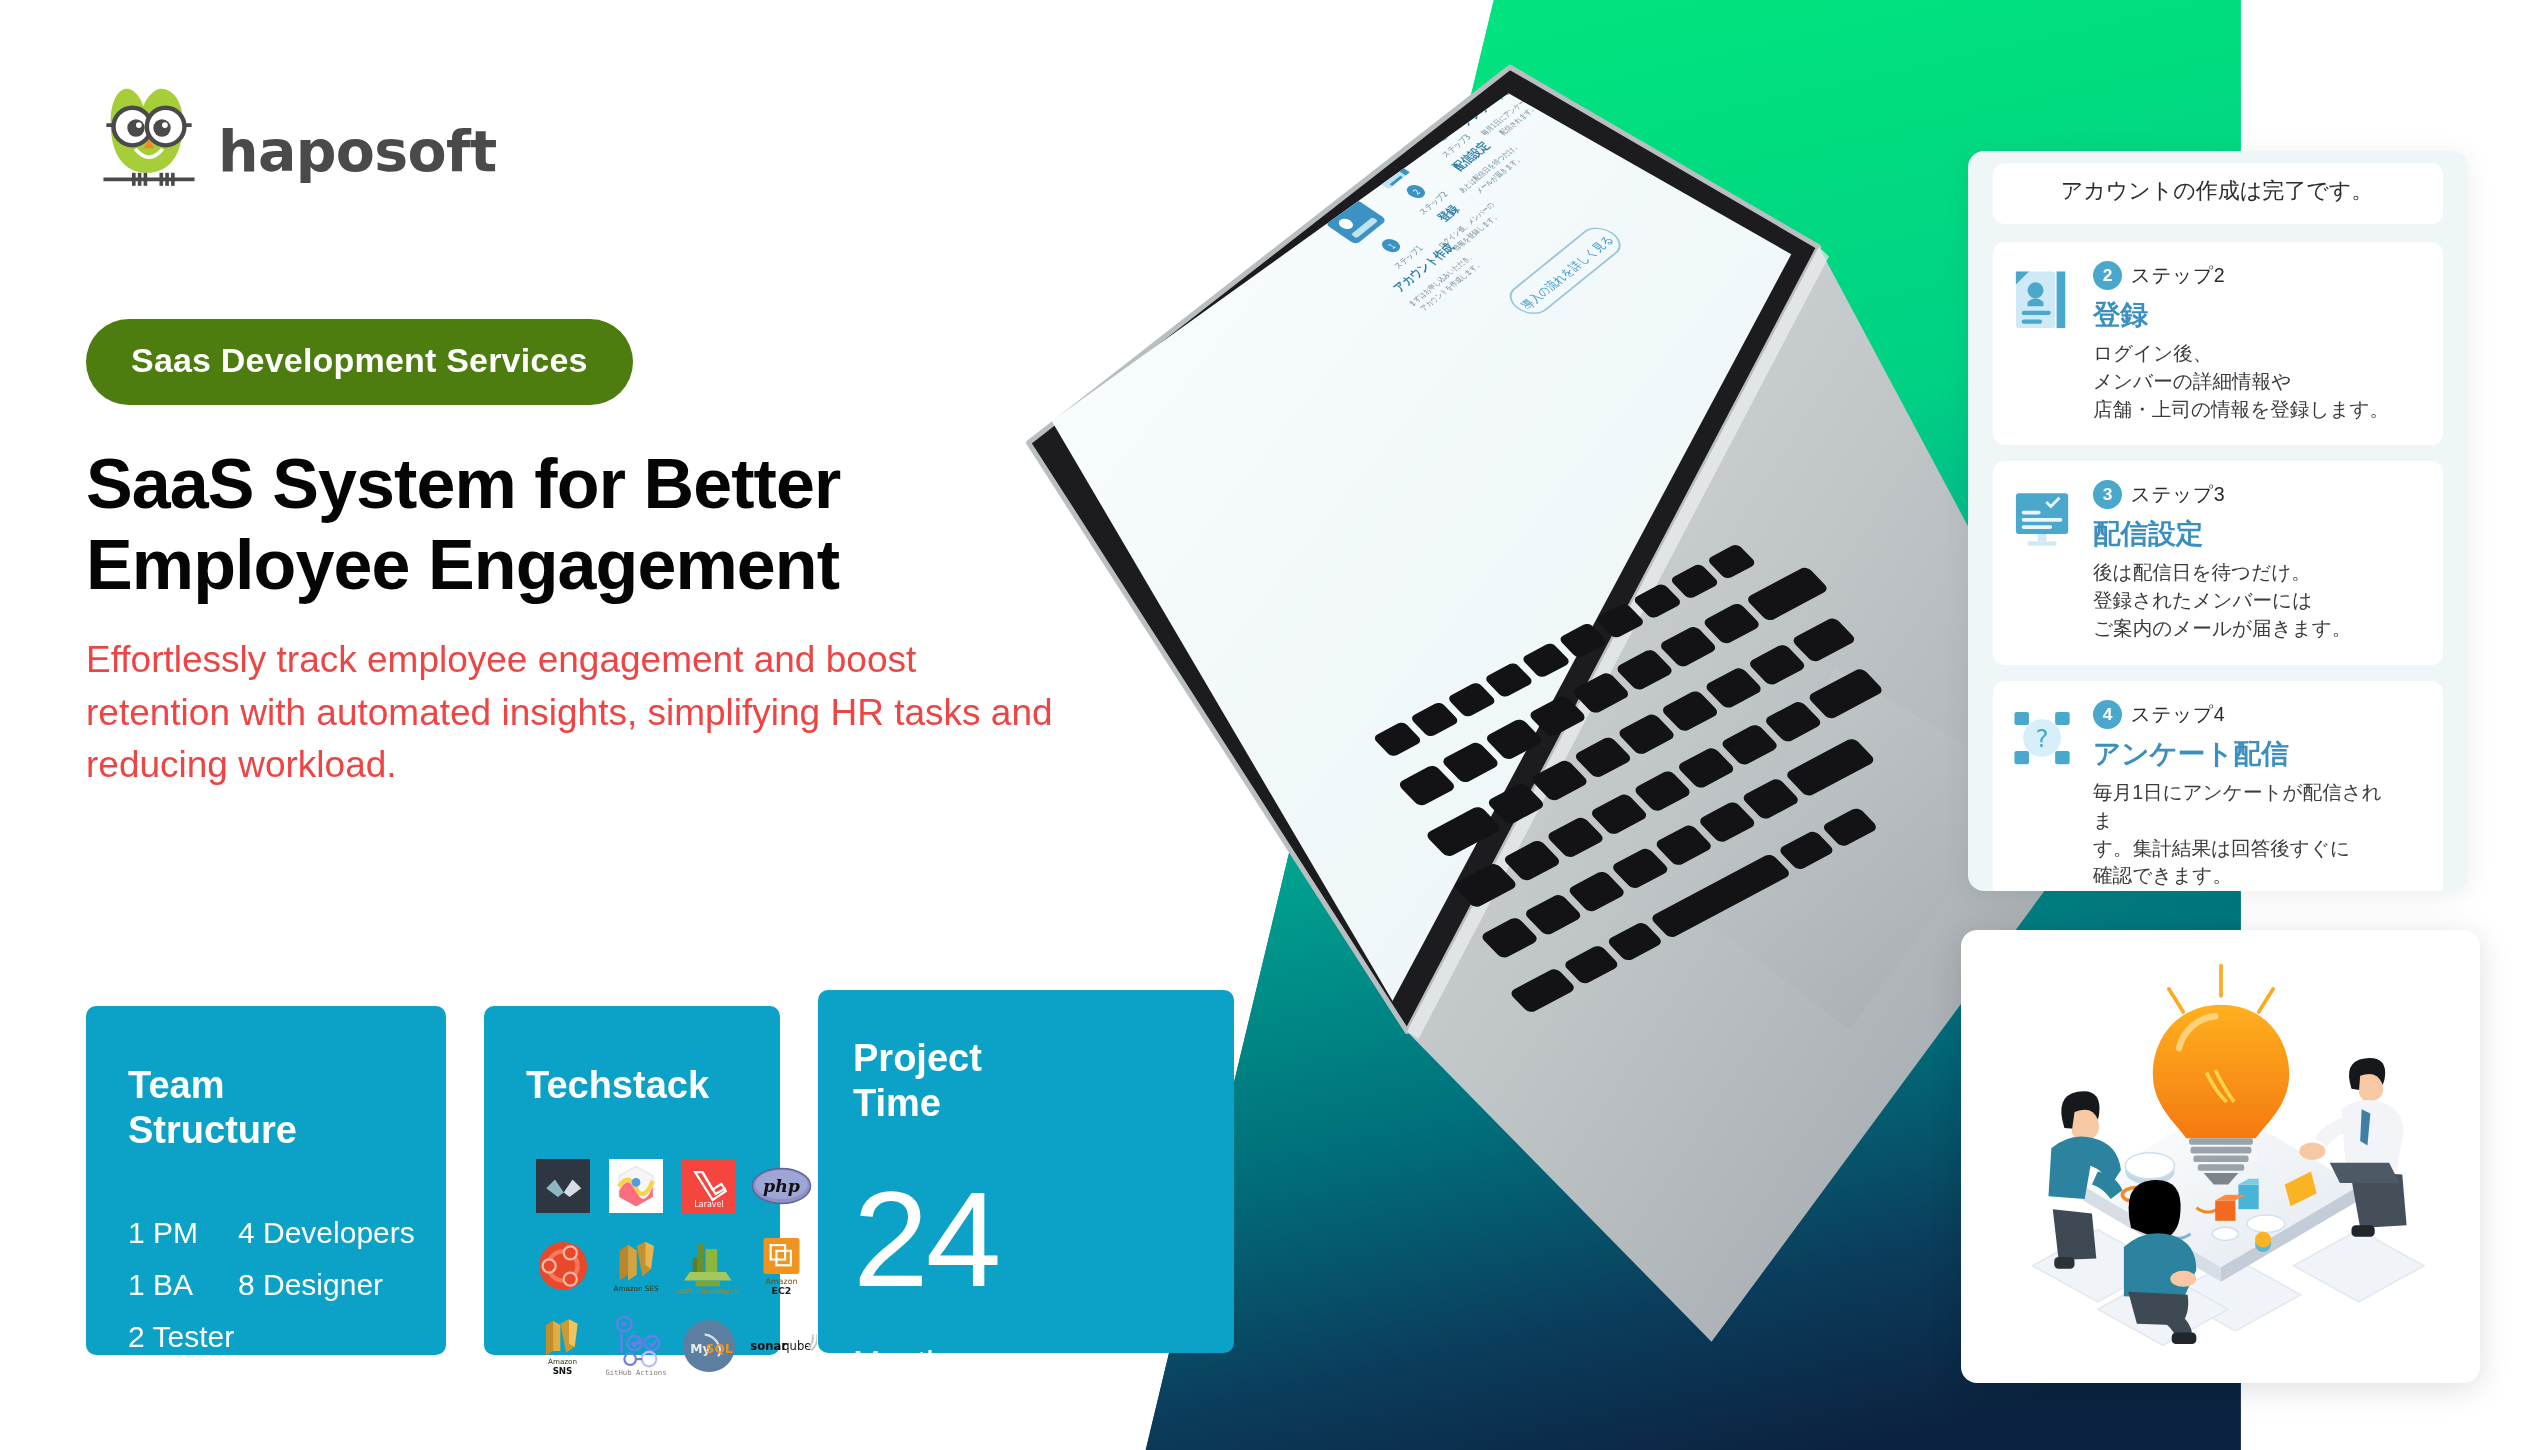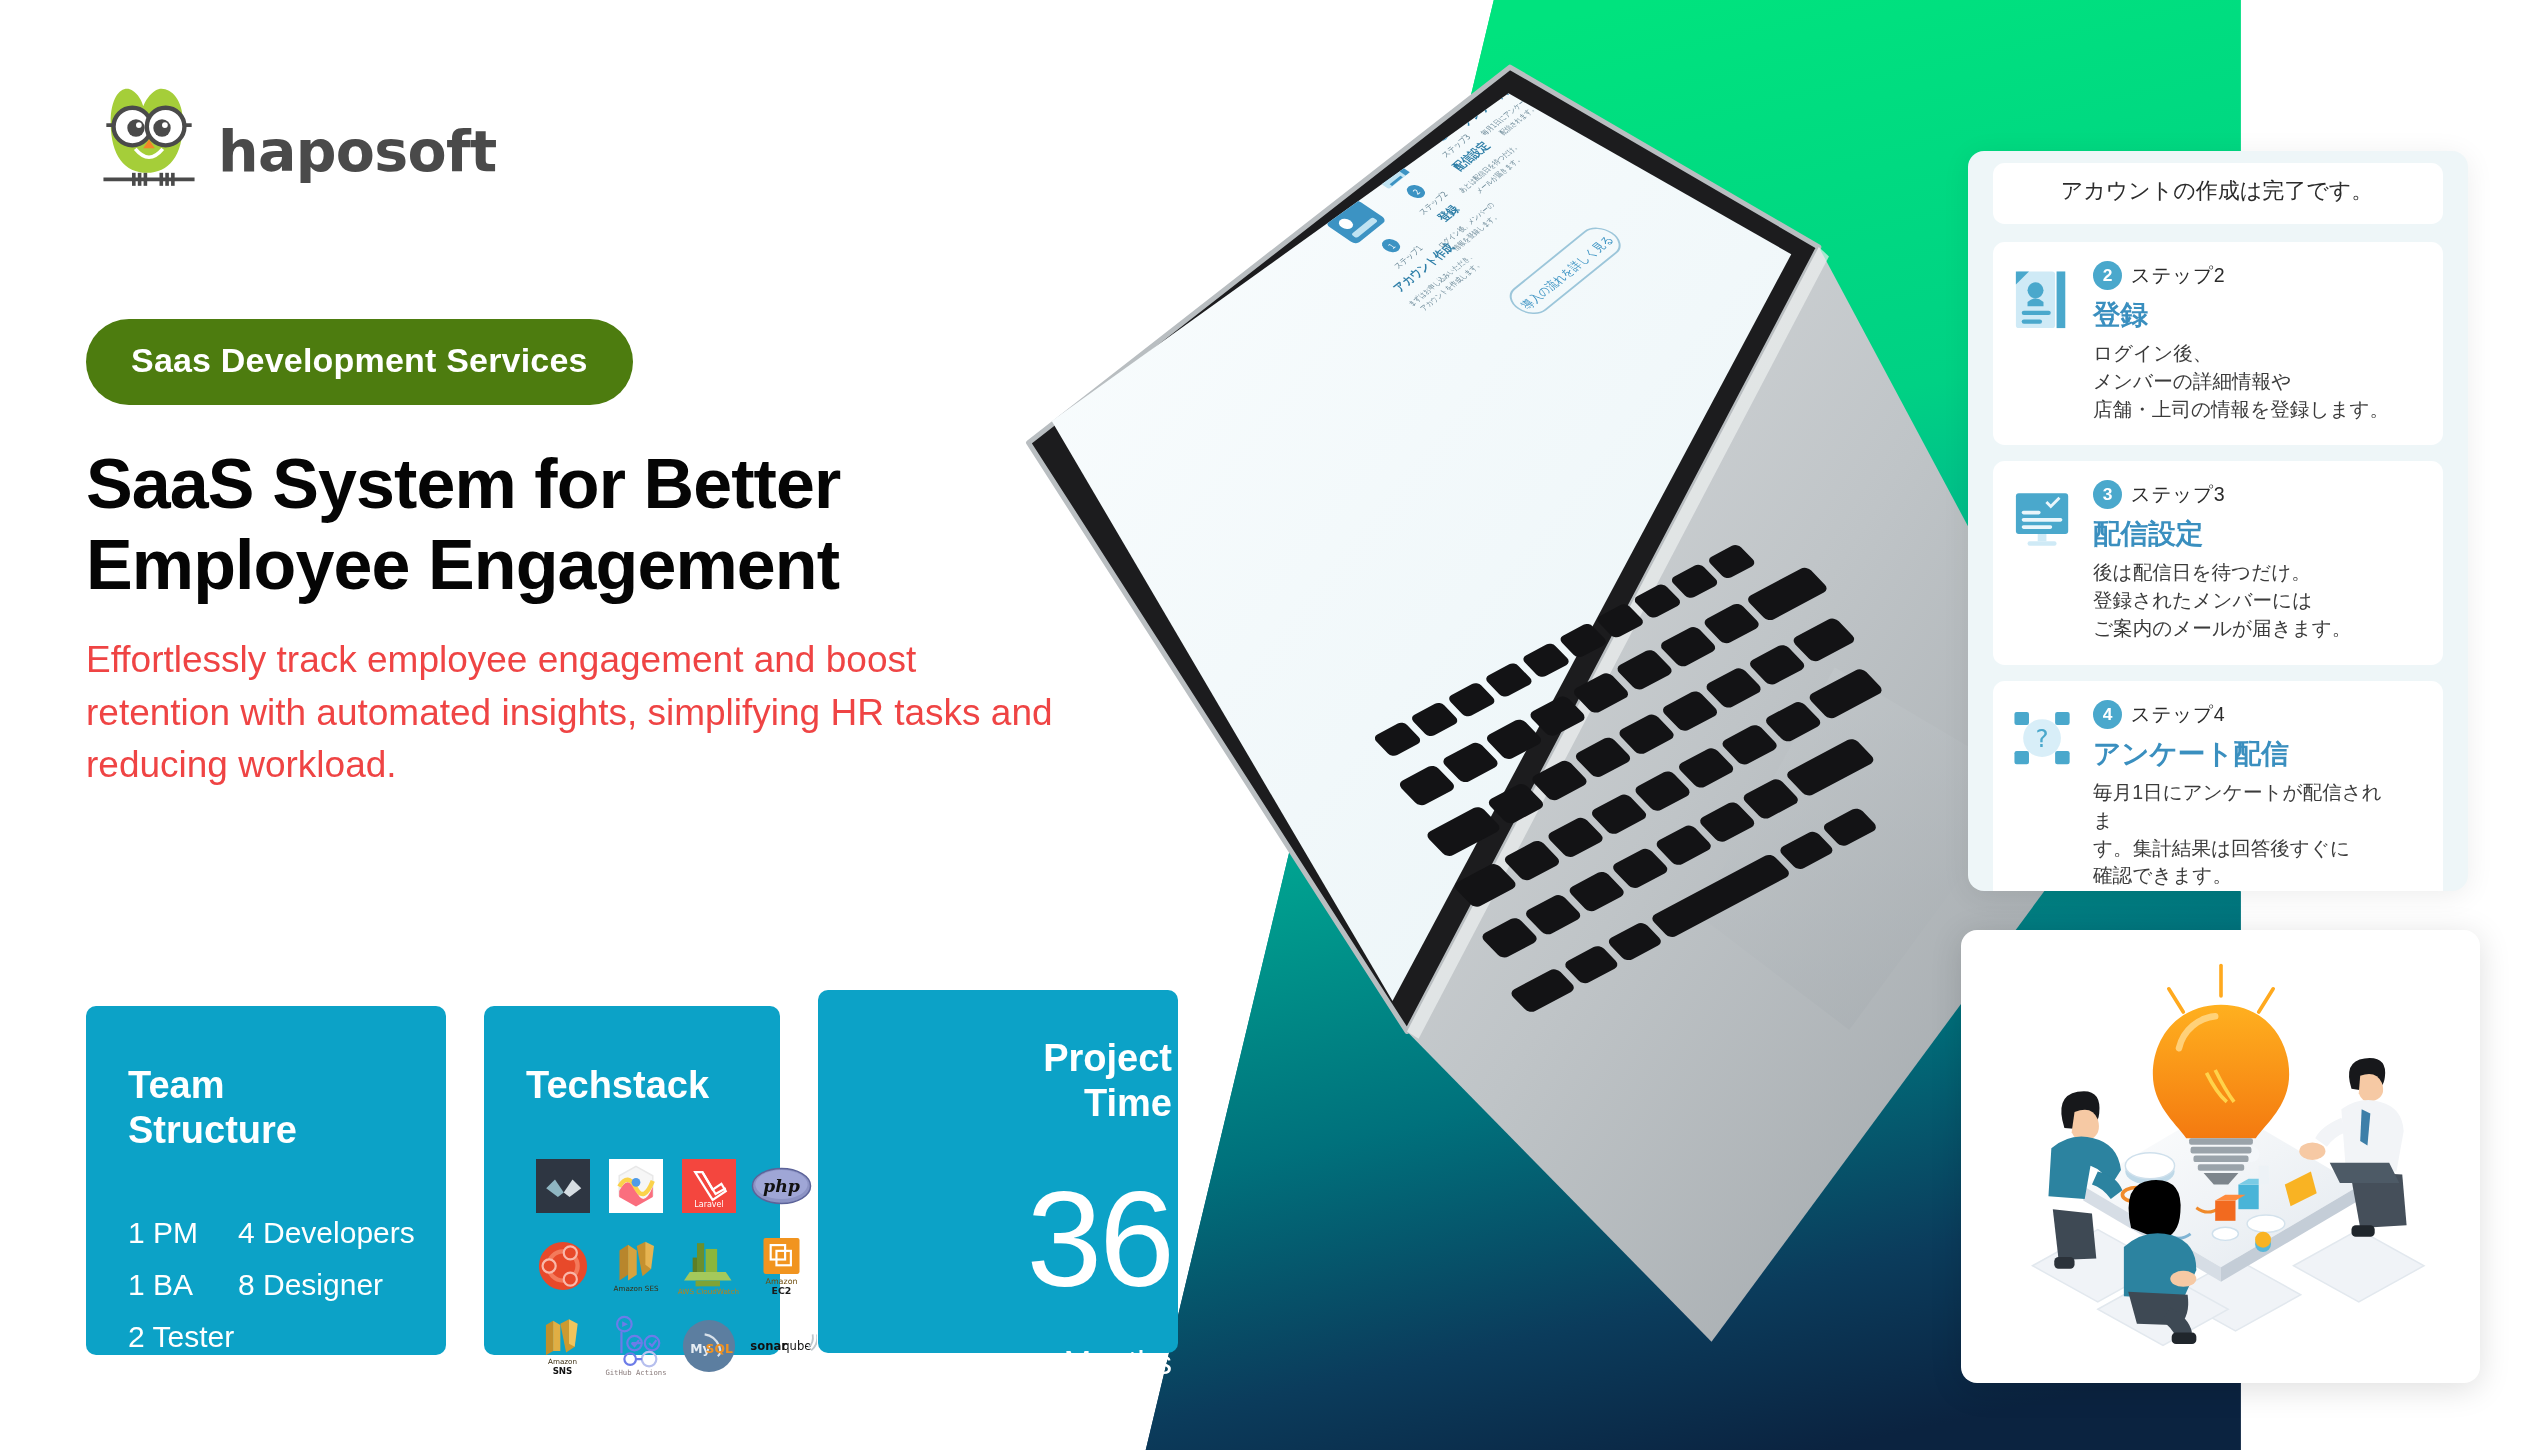--- a/index.html
+++ b/index.html
@@ -40,21 +40,21 @@
   .subhead {
     margin-top:29px; font-size:37px; line-height:1.42; color:#ef4444;
     max-width:972px; font-weight:400;
   }
 
   
   .cards { position:absolute; left:86px; top:1006px; display:flex; gap:38px; z-index:7; }
   .card { background:#0CA2C7; border-radius:10px; color:#fff; position:relative; }
   .card-team   { width:360px; height:349px; padding:57px 0 0 42px; }
   .card-tech   { width:296px; height:349px; padding:57px 0 0 42px; }
-  .card-time   { width:360px; height:363px; padding:46px 6px 0 35px; margin-top:-16px;text-align:right; }
+  .card-time   { width:416px; height:363px; padding:46px 0 0 35px; margin-top:-16px; }
   .card-title  { font-size:38px; font-weight:bold; line-height:1.18; }
   .team-grid { margin-top:65px; font-size:30px; line-height:1.0; }
   .team-line { display:flex; margin-bottom:22px; }
   .team-a { width:110px; }
   .team-b { }
   .time-num { font-size:136px; font-weight:400; line-height:.92; margin-top:51px; letter-spacing:-2.9px; }
   .time-unit { font-size:33px; margin-top:42px; }
 
   .logo-grid { margin-top:38px; width:293px; display:flex; flex-wrap:wrap; gap:0; }
   .logo-cell { width:73px; height:80px; display:flex; align-items:center; justify-content:center; }
@@ -657,19 +657,19 @@
           </svg>
         </div>
       </div>
     </div>
 
     <div class="card card-time">
       <div class="card-title">
         <div>Project</div>
         <div>Time</div>
       </div>
-      <div class="time-num">36</div>
+      <div class="time-num">24</div>
       <div class="time-unit">Months</div>
     </div>
   </div>
 
 </div>
 
 
 </body></html>

